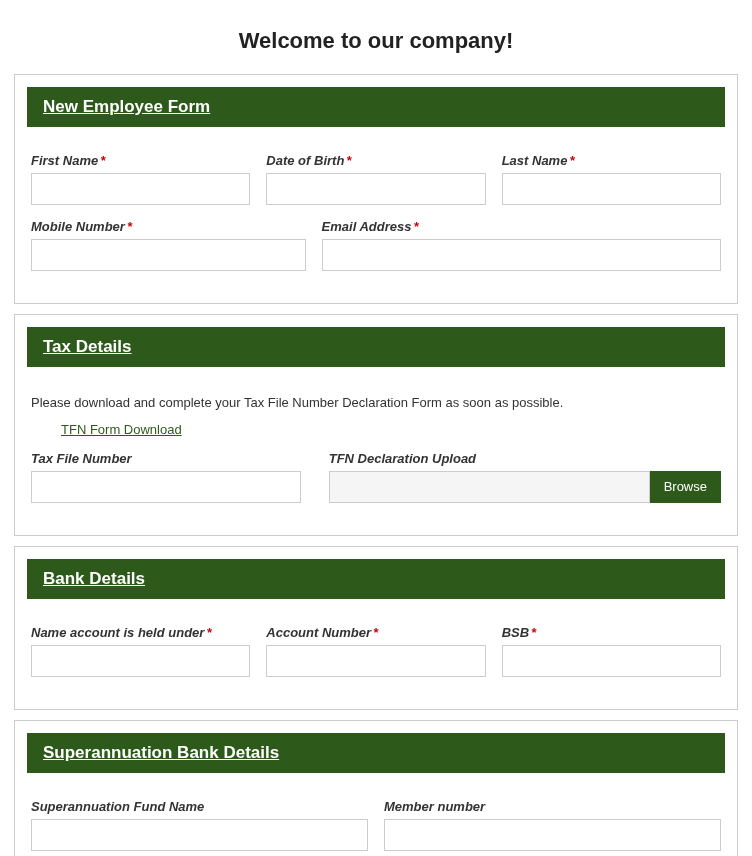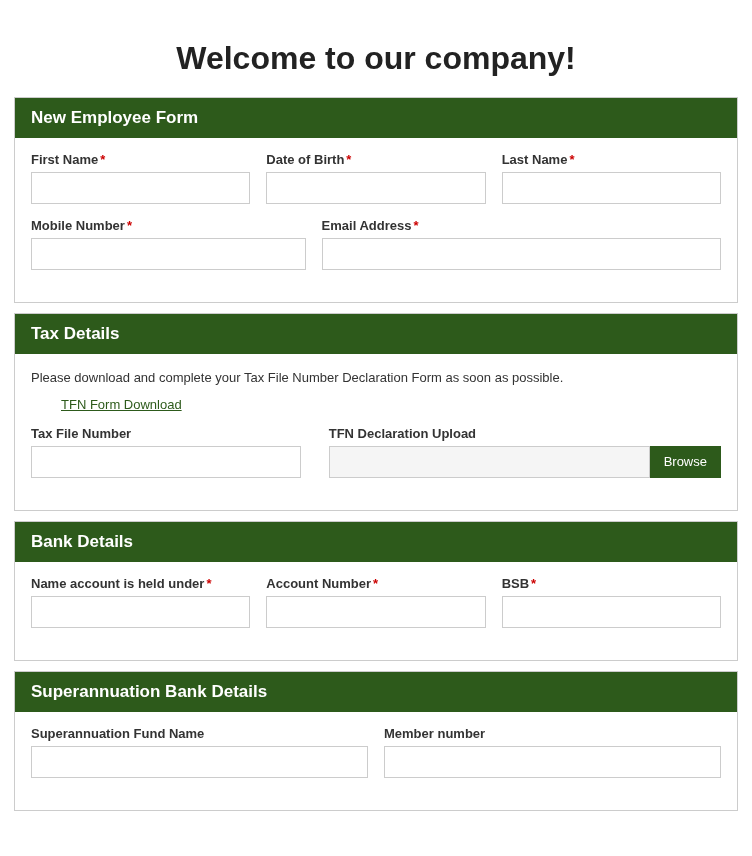--- a/index.html
+++ b/index.html
@@ -12,33 +12,34 @@
       font-family: Arial, sans-serif;
       background: #fff;
       color: #333;
       font-size: 14px;
       width: 752px;
       min-height: 856px;
     }
 
     .page-title {
       text-align: center;
-      font-size: 32px;
+      font-size: 22px;
       font-weight: bold;
-      padding: 40px 20px 20px;
+      padding: 28px 20px 20px;
       color: #222;
     }
 
     .section-header {
       background-color: #2d5a1b;
       color: #fff;
       font-size: 17px;
       font-weight: bold;
       padding: 10px 16px;
-      margin: 0;
+      margin: 12px;
+      text-decoration: underline;
     }
 
     .form-section {
       border: 1px solid #ccc;
       margin: 0 14px 10px;
     }
 
     .form-body {
       padding: 14px 16px 18px;
     }
@@ -53,20 +54,21 @@
       display: flex;
       flex-direction: column;
       flex: 1;
     }
 
     label {
       font-size: 13px;
       font-weight: bold;
       margin-bottom: 5px;
       color: #333;
+      font-style: italic;
     }
 
     label .required {
       color: #cc0000;
       margin-left: 2px;
     }
 
     input[type="text"] {
       border: 1px solid #ccc;
       padding: 6px 8px;

